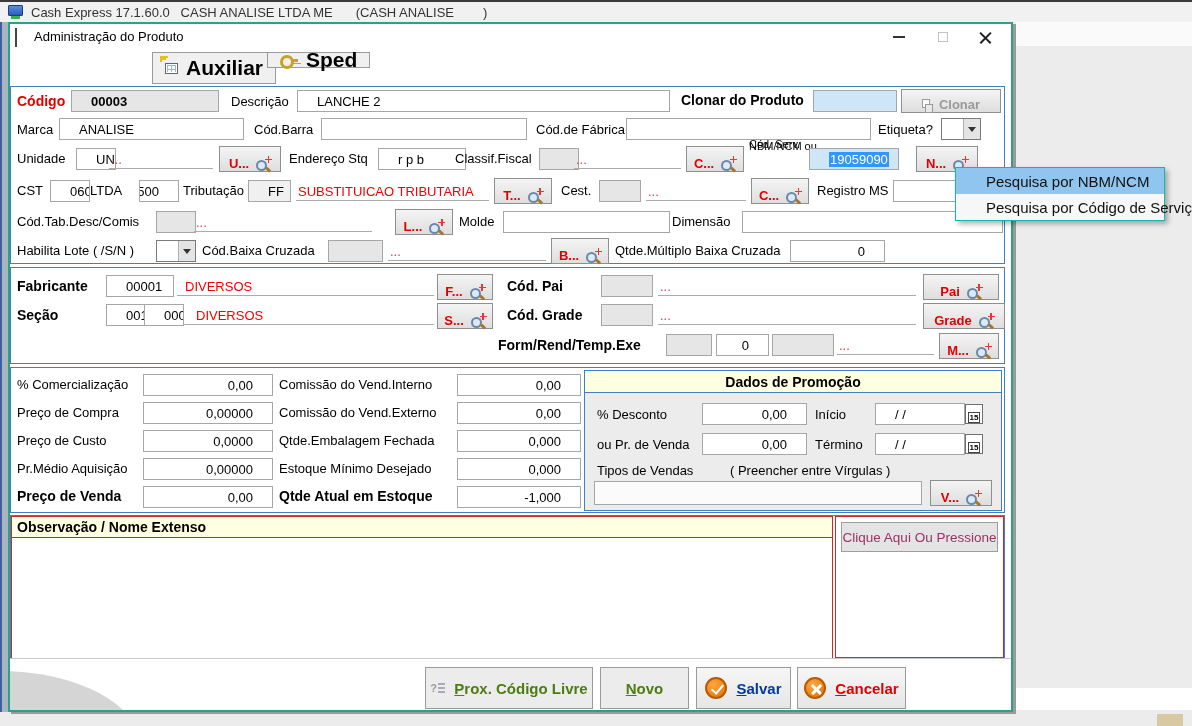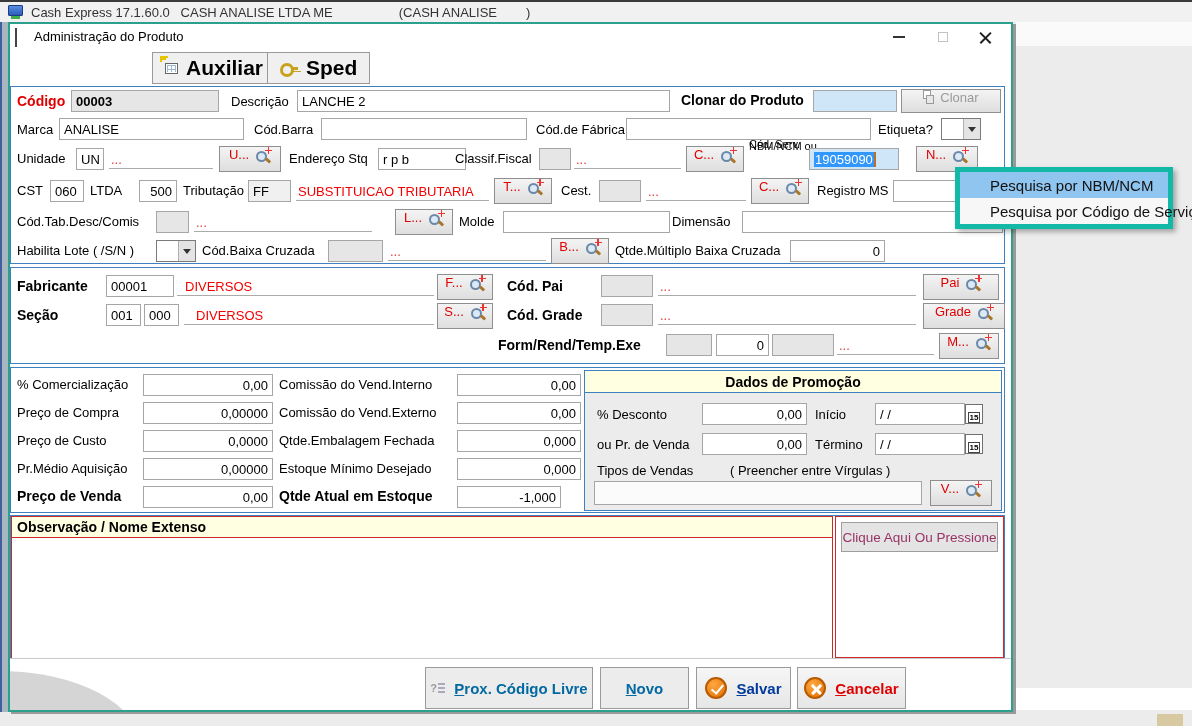--- a/index.html
+++ b/index.html
@@ -40,30 +40,30 @@
   .plusy{position:absolute;left:-6px;top:-8px;width:2px;height:6px;background:#e6c400}
   .keyi{position:relative;width:18px;height:14px}
   .keyi::before{content:"";position:absolute;left:0;top:2px;width:8px;height:8px;border:3px solid #c8a21c;border-radius:50%}
   .keyi::after{content:"";position:absolute;left:11px;top:6px;width:7px;height:3px;background:#c8a21c;box-shadow:4px 3px 0 -1px #c8a21c,1px 3px 0 -1px #c8a21c}
   
   .sec{position:absolute;border:1px solid #3f80c0;background:#fff}
   .lbl{position:absolute;font-size:13px;color:#000;white-space:nowrap}
   .lbl14{font-size:14px}
   .redl{color:#e00000}
   .fld{position:absolute;height:22px;border:1px solid #a6a6a6;background:#fff;font-size:13px;
-    display:flex;align-items:center;padding:0 4px;white-space:pre;overflow:hidden;color:#000}
+    display:flex;align-items:center;padding:0 19px;white-space:pre;overflow:hidden;color:#000}
   .ro{background:#e6e6e6}
   .ltro{background:#f0f0f0}
   .num{justify-content:flex-end}
   .bluef{background:#cfe6f8}
   .desc{position:absolute;height:20px;border-bottom:1px solid #ababab;color:#e04040;font-size:13px;
     display:flex;align-items:flex-end;padding:0 2px 1px 2px;overflow:hidden;white-space:nowrap}
   .brightred{color:#f40000}
   .lk{position:absolute;height:26px;background:linear-gradient(#f4f4f4,#dedede);border:1px solid #8f8f8f;
-    display:flex;align-items:flex-start;justify-content:center;gap:7px;font-size:13px;font-weight:normal;color:#e00000;cursor:pointer}
+    display:flex;align-items:flex-end;justify-content:center;gap:7px;font-size:13px;font-weight:bold;color:#e00000;cursor:pointer}
   .mag{position:relative;width:15px;height:15px;flex:0 0 auto}
   .mag::before{content:"";position:absolute;left:0;top:4px;width:7px;height:7px;border:2px solid #6b88a8;border-radius:50%;background:#dceaf5}
   .mag::after{content:"";position:absolute;left:9px;top:12px;width:6px;height:3px;background:#a8762a;border-radius:1px;transform:rotate(40deg)}
   .mag .plus{position:absolute;left:9px;top:0;width:7px;height:7px}
   .mag .plus::before{content:"";position:absolute;left:0;top:2.7px;width:7px;height:1.6px;background:#e33}
   .mag .plus::after{content:"";position:absolute;left:2.7px;top:0;width:1.6px;height:7px;background:#e33}
   .combo{position:absolute;height:22px;border:1px solid #7a7a7a;background:#fff;display:flex;cursor:pointer}
   .combo .dd{margin-left:auto;width:17px;background:#e4e4e4;border-left:1px solid #b0b0b0;display:flex;align-items:center;justify-content:center}
   .dda{width:0;height:0;border-left:4px solid transparent;border-right:4px solid transparent;border-top:5px solid #333}
   .sel{background:#3297fd;color:#fff;padding:0 1px}
@@ -80,54 +80,54 @@
   .obshdr{position:absolute;left:0;top:0;right:0;height:21px;background:#ffffe1;border-bottom:1px solid #cc2a2a;
     display:flex;align-items:center;padding-left:5px;font-size:14px;font-weight:bold}
   .maroon{color:#993366}
   #clickbtn{position:absolute;background:#e4e4e4;border:1px solid #9e9e9e;display:flex;align-items:center;justify-content:center;
     font-size:13.5px;color:#993366;cursor:pointer}
   
   #bottombar{position:absolute;left:0;top:634px;width:1001px;height:52px;background:#fff;border-top:1px solid #c9c9c9;overflow:hidden}
   .ellipse{position:absolute;left:-150px;top:12px;width:280px;height:150px;border-radius:50%;background:#d5d5d5}
   .bbtn{position:absolute;top:8px;height:42px;background:linear-gradient(#f6f6f6,#e6e6e6);border:1px solid #9a9a9a;
     display:flex;align-items:center;justify-content:center;gap:9px;font-size:15px;font-weight:bold;cursor:pointer;white-space:pre}
-  .bbtn.dis{color:#0369a1;background:#ececec}
+  .bbtn.dis{color:#4d7c0f;background:#ececec}
   .navy{color:#003a9c}
   .redt{color:#e00000}
   .lock{position:relative;width:17px;height:20px;flex:0 0 auto}
   .lock::before{content:"";position:absolute;left:5px;top:0;width:8px;height:9px;border:2.5px solid #d4a017;border-bottom:none;border-radius:6px 6px 0 0;transform:rotate(-14deg)}
   .lock::after{content:"";position:absolute;left:1px;bottom:0;width:13px;height:11px;background:linear-gradient(180deg,#f6d565,#c99a22);border:1px solid #8a6d1a;border-radius:2px}
   .okc{position:relative;width:22px;height:22px;border-radius:50%;background:radial-gradient(circle at 35% 30%,#ffa63e,#e07206);border:2px solid #b85a00;flex:0 0 auto}
   .okc.chk::after{content:"";position:absolute;left:7px;top:3px;width:5px;height:10px;border:solid #fff;border-width:0 2.5px 2.5px 0;transform:rotate(40deg)}
   .okc.xx::before,.okc.xx::after{content:"";position:absolute;left:4px;top:9px;width:13px;height:2.5px;background:#fff;border-radius:1px}
   .okc.xx::before{transform:rotate(45deg)}.okc.xx::after{transform:rotate(-45deg)}
   .door{position:relative;width:18px;height:20px;flex:0 0 auto}
   .door::before{content:"";position:absolute;left:1px;top:0;width:11px;height:20px;background:linear-gradient(90deg,#93a9e8,#3c55a8);border:1px solid #26356e;border-radius:1px}
   .door::after{content:"";position:absolute;left:12px;top:11px;width:5px;height:6px;background:#3fae49}
   .proxi{position:relative;width:15px;height:14px;flex:0 0 auto}
   .proxi::before{content:"?";position:absolute;left:0;top:1px;font-size:11px;color:#9a9a9a;font-weight:bold}
   .proxi::after{content:"";position:absolute;left:8px;top:2px;width:7px;height:1.6px;background:#aab;box-shadow:0 4px 0 #aab,0 8px 0 #aab}
   .cloni{position:relative;width:10px;height:13px;flex:0 0 auto}
   .cloni::before{content:"";position:absolute;left:0;top:0;width:6px;height:7px;border:1px solid #9a9a9a;background:#fff}
   .cloni::after{content:"";position:absolute;left:3px;top:5px;width:6px;height:7px;border:1px solid #9a9a9a;background:#e8e8e8}
   
-  #ctxmenu{position:absolute;left:955px;top:167px;width:208px;background:#f7f7f7;border:5px solid #14b8a6;
+  #ctxmenu{position:absolute;left:955px;top:167px;width:208px;background:#f7f7f7;border:1px solid #14b8a6;
     box-shadow:3px 3px 5px rgba(0,0,0,.30);z-index:50}
   .mi{height:26px;display:flex;align-items:center;padding-left:30px;font-size:15px;color:#111;cursor:pointer;white-space:nowrap}
   .mi.hl{background:#90c5f0}
   u{text-decoration:underline}
   textarea.obsarea{position:absolute;left:0;top:21px;width:100%;height:120px;border:none;outline:none;resize:none;font-family:"Liberation Sans",sans-serif;font-size:13px}
 </style>
 </head>
 <body>
 
 <div id="topbar">
   <span class="appi"></span>
   <span class="pre">Cash Express 17.1.60.0   CASH ANALISE LTDA ME</span>
-  <span class="pre" style="margin-left:66px">(CASH ANALISE        )</span>
+  <span class="pre" style="margin-left:23px">(CASH ANALISE        )</span>
 </div>
 <div id="leftstrip"></div>
 <div class="bg-white-band" style="left:1016px;top:22px;width:176px;height:24px"></div>
 <div class="bg-white-band" style="left:1016px;top:688px;width:176px;height:22px;background:#fff"></div>
 <div class="abs" style="left:1157px;top:714px;width:26px;height:12px;background:#d9c9a3"></div>
 
 <div id="win">
 
   <div class="abs" style="left:5px;top:5px"><span class="wini"></span></div>
   <div class="wtitle">Administração do Produto</div>
@@ -140,21 +140,21 @@
   <div class="wctl" style="left:962px">
       <span class="xic"></span>
     </div>
 
   <div class="tab" style="left:142px;top:28px;height:32px">
     <span class="gridi">
         <span class="plusy"></span>
       </span>
     <span>Auxiliar</span>
   </div>
-  <div class="tab" style="left:257px;top:28px;height:32px">
+  <div class="tab" style="left:257px;top:28px;height:16px">
     <span class="keyi"></span>
     <span>Sped</span>
   </div>
 
   <div class="sec" style="left:0;top:62px;width:995px;height:178px">
 
     <div class="lbl lbl14 b redl" style="left:6px;top:6px">Código</div>
     <div class="fld ro b" style="left:60px;top:3px;width:148px">00003</div>
     <div class="lbl" style="left:220px;top:7px">Descrição</div>
     <div class="fld" style="left:286px;top:3px;width:373px">LANCHE 2</div>
@@ -335,21 +335,21 @@
 
     <div class="lbl" style="left:268px;top:9px">Comissão do Vend.Interno</div>
     <div class="fld num" style="left:446px;top:6px;width:124px">0,00</div>
     <div class="lbl" style="left:268px;top:37px">Comissão do Vend.Externo</div>
     <div class="fld num" style="left:446px;top:34px;width:124px">0,00</div>
     <div class="lbl" style="left:268px;top:65px">Qtde.Embalagem Fechada</div>
     <div class="fld num" style="left:446px;top:62px;width:124px">0,000</div>
     <div class="lbl" style="left:268px;top:93px">Estoque Mínimo Desejado</div>
     <div class="fld num" style="left:446px;top:90px;width:124px">0,000</div>
     <div class="lbl lbl14 b" style="left:268px;top:120px">Qtde Atual em Estoque</div>
-    <div class="fld num" style="left:446px;top:118px;width:104px">-1,000</div>
+    <div class="fld num" style="left:446px;top:118px;width:124px">-1,000</div>
 
     <div id="promo" style="left:573px;top:2px;width:418px;height:141px">
       <div class="hdr">Dados de Promoção</div>
       <div class="lbl" style="left:12px;top:36px">% Desconto</div>
       <div class="fld num" style="left:117px;top:32px;width:105px">0,00</div>
       <div class="lbl" style="left:230px;top:36px">Início</div>
       <div class="fld" style="left:290px;top:32px;width:90px">/ /</div>
       <div class="calbtn" style="left:380px;top:33px">
           <span class="calface">15</span>
         </div>

